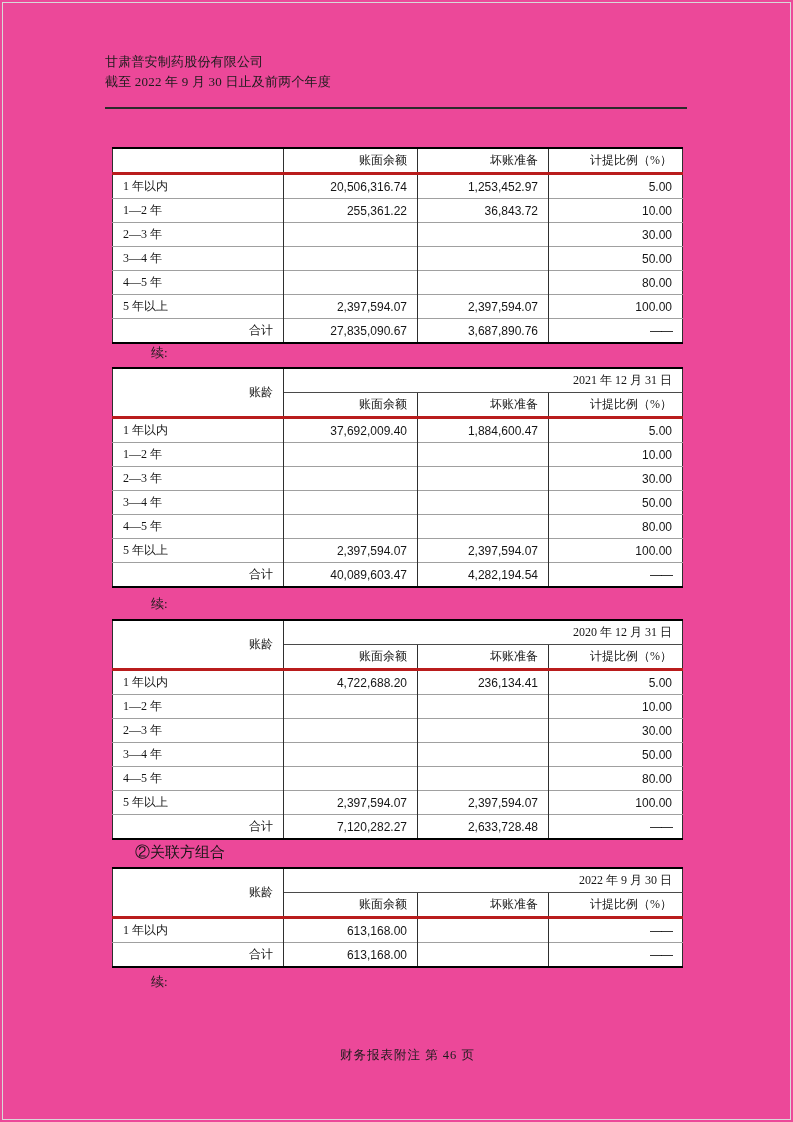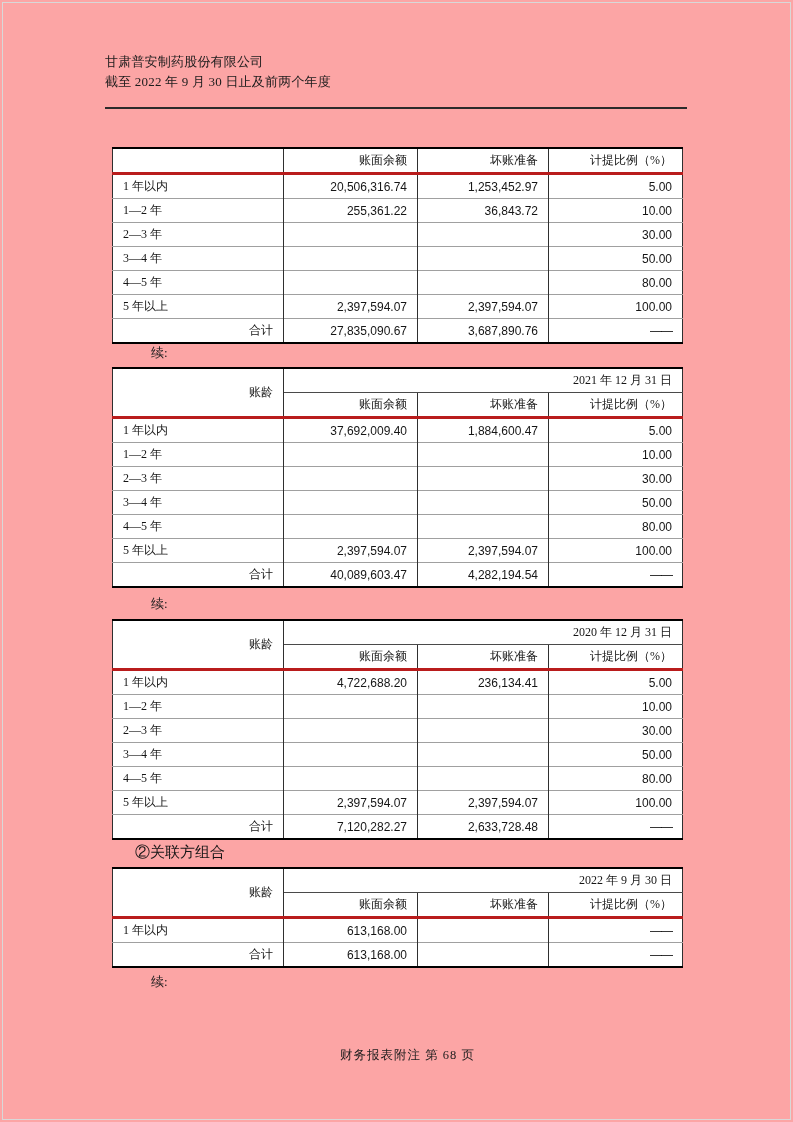--- a/index.html
+++ b/index.html
@@ -1,16 +1,16 @@
 <!DOCTYPE html>
 <html><head>
 <meta charset="utf-8">
 <style>
   html,body{margin:0;padding:0;background:#ffffff;}
-  .page{position:relative;width:793px;height:1122px;background:#fca5a5;overflow:hidden;
+  .page{position:relative;width:793px;height:1122px;background:#ec4899;overflow:hidden;
         font-family:"Liberation Serif","DejaVu Serif",serif;color:#1a1a1a;}
   .frame{position:absolute;inset:2px;border:1px solid #d8d8d8;pointer-events:none;}
 
   .hdr{position:absolute;left:105px;top:52px;font-size:13px;line-height:19.5px;letter-spacing:.2px;color:#1c1c1c;}
   .rule{position:absolute;left:105px;top:107px;width:582px;border-top:2px solid #2b2b2b;}
 
   .cont{position:absolute;left:151px;font-size:13px;color:#1c1c1c;}
   .c1{top:344px}.c2{top:595px}.c3{top:973px}
   .sect{position:absolute;left:135px;top:843px;font-size:15px;color:#161616;}
   .footer{position:absolute;left:0;right:0;top:1047px;text-align:center;
@@ -257,14 +257,14 @@
       <td class="ctr bt">合计</td>
       <td class="num bl bt">613,168.00</td>
       <td class="num bl bt"></td>
       <td class="num bl bt dash">——</td>
     </tr>
   </tbody>
     </table>
 
   <div class="cont c3">续:</div>
 
-  <div class="footer">财务报表附注 第 68 页</div>
+  <div class="footer">财务报表附注 第 46 页</div>
 </div>
 
 </body></html>

